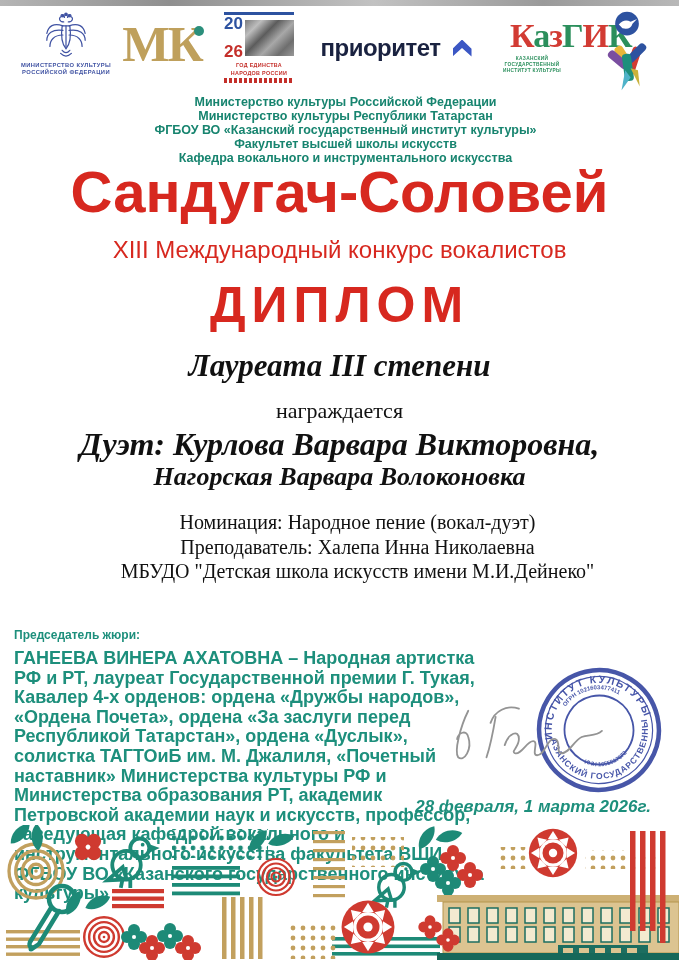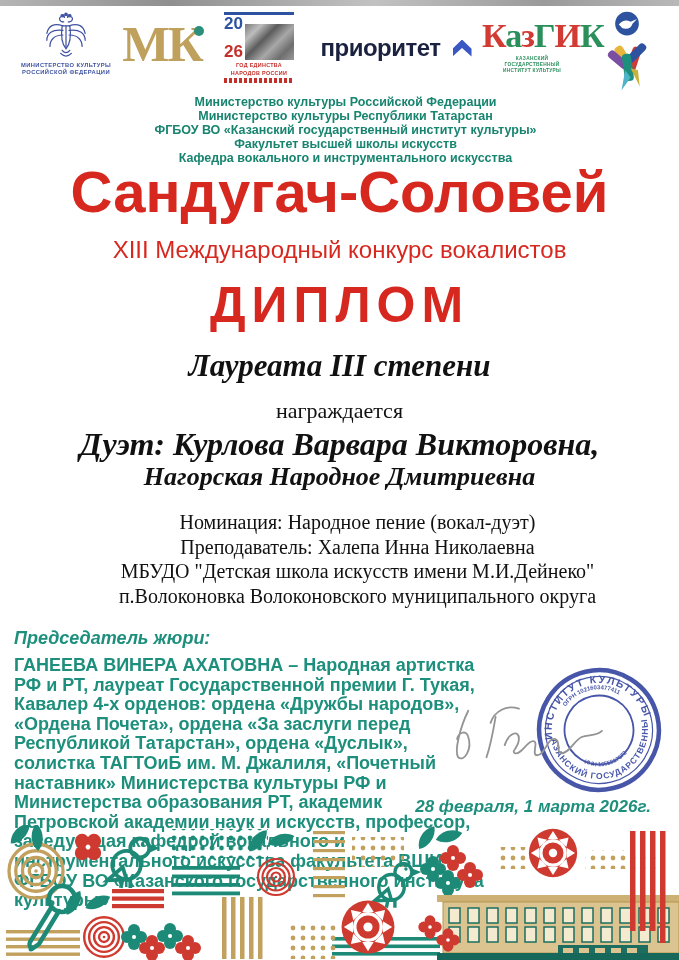--- a/index.html
+++ b/index.html
@@ -9,34 +9,34 @@
            background:linear-gradient(90deg,#b5b5b5,#8f8f8f 25%,#c2c2c2 55%,#9a9a9a 80%,#b8b8b8);}
   
   .logo{position:absolute;text-align:center;}
   .logo-minkult{left:14px;top:12px;width:104px;color:#4053a3;}
   .logo-minkult .cap{font-size:5.8px;font-weight:bold;letter-spacing:.4px;line-height:7px;color:#4053a3;}
   .logo-mk{left:114px;top:16px;width:96px;}
   .mk-text{font-family:"Liberation Serif",serif;font-weight:bold;font-size:50px;line-height:56px;color:#bfa05c;letter-spacing:-2px;}
   .mk-dot{position:absolute;right:6px;top:10px;width:10px;height:10px;border-radius:50%;background:#2b8f7c;}
   .logo-2026{left:224px;top:12px;width:70px;}
   .l26-topbar{height:2.5px;background:#2d52a0;margin-bottom:1px;}
-  .l26-row{display:flex;align-items:flex-end;}
+  .l26-row{display:flex;align-items:center;}
   .l26-nums{display:flex;flex-direction:column;font-weight:bold;font-size:17px;line-height:16px;}
   .l26-20{color:#2d52a0;} .l26-26{color:#c42f2a;margin-top:12px;}
   .l26-img{flex:1;height:36px;margin-left:2px;
      background:linear-gradient(135deg,#7a7a7a 0%,#bdbdbd 20%,#5c5c5c 40%,#a8a8a8 60%,#6e6e6e 80%,#999 100%);}
   .l26-cap{color:#c42f2a;font-weight:bold;font-size:5.4px;line-height:6.5px;margin-top:2px;letter-spacing:.3px;}
   .l26-stripes{height:5px;margin-top:1.5px;
      background:repeating-linear-gradient(90deg,#c42f2a 0 3px,#fff 3px 5px);}
   .logo-prioritet{left:318px;top:34px;width:156px;display:flex;align-items:center;justify-content:center;gap:12px;}
   .prio-text{font-weight:bold;font-size:24px;color:#1a2240;letter-spacing:-.5px;}
   .prio-arrow{width:19px;height:17px;background:#3b57c4;
      clip-path:polygon(50% 0,100% 55%,100% 100%,50% 50%,0 100%,0 55%);}
   .logo-kazgik{left:482px;top:16px;width:100px;}
-  .kz-word{font-family:"Liberation Serif",serif;font-weight:bold;font-size:34px;line-height:40px;letter-spacing:-1px;}
+  .kz-word{font-family:"Liberation Serif",serif;font-weight:bold;font-size:34px;line-height:40px;letter-spacing:-1px;margin-left:28px;}
   .kz-r{color:#d23b33;} .kz-g{color:#2b8f5c;}
   .kz-cap{font-size:4.8px;font-weight:bold;color:#2b8f5c;line-height:6px;letter-spacing:.3px;}
   .logo-festival{left:594px;top:10px;width:66px;height:82px;}
   
   .org-header{position:absolute;top:95px;left:12px;right:0;text-align:center;
       color:#17846f;font-weight:bold;font-size:12.5px;line-height:14px;}
   .title{position:absolute;top:158px;left:0;right:0;text-align:center;color:#d7281f;
       font-weight:bold;font-size:58px;letter-spacing:0;}
   .subtitle{position:absolute;top:236px;left:0;right:0;text-align:center;color:#d7281f;font-size:24px;}
   .diplom{position:absolute;top:276px;left:0;right:0;text-align:center;color:#d7281f;
@@ -46,21 +46,21 @@
   .awarded{position:absolute;top:398px;left:0;right:0;text-align:center;color:#111;
       font-family:"Liberation Serif",serif;font-size:22px;}
   .recip1{position:absolute;top:426px;left:0;right:0;text-align:center;color:#111;
       font-family:"Liberation Serif",serif;font-weight:bold;font-style:italic;font-size:32px;}
   .recip2{position:absolute;top:462px;left:0;right:0;text-align:center;color:#111;
       font-family:"Liberation Serif",serif;font-weight:bold;font-style:italic;font-size:26px;}
   .details{position:absolute;top:510px;left:0;right:0;text-align:center;color:#111;
       font-family:"Liberation Serif",serif;font-size:20px;line-height:24.5px;padding-left:36px;}
   
   .jury{position:absolute;left:14px;top:628px;width:472px;color:#1d8f7c;}
-  .jury h3{margin:0 0 7px 0;font-size:18px;font-weight:bold;font-style:italic;}
+  .jury h3{margin:0 0 7px 0;font-size:12px;font-weight:bold;}
   .jury p{margin:0;font-size:18px;font-weight:bold;line-height:19.6px;}
   
   .stamp{position:absolute;left:531px;top:662px;width:136px;height:136px;transform:rotate(-13deg);opacity:.88;}
   .signature{position:absolute;left:446px;top:692px;width:162px;height:82px;}
   .dateline{position:absolute;top:797px;right:28px;color:#1d8f7c;
       font-weight:bold;font-style:italic;font-size:17px;}
   
   .ornament{position:absolute;left:0;bottom:0;width:679px;height:135px;}
 </style>
 </head>
@@ -145,27 +145,26 @@
     <div>Факультет высшей школы искусств</div>
     <div>Кафедра вокального и инструментального искусства</div>
   </div>
 
   <div class="title">Сандугач-Соловей</div>
   <div class="subtitle">XIII Международный конкурс вокалистов</div>
   <div class="diplom">ДИПЛОМ</div>
   <div class="degree">Лауреата III степени</div>
   <div class="awarded">награждается</div>
   <div class="recip1">Дуэт: Курлова Варвара Викторовна,</div>
-  <div class="recip2">Нагорская Народное Дмитриевна</div>
+  <div class="recip2">Нагорская Варвара Волоконовка</div>
 
   <div class="details">
     <div>Номинация: Народное пение (вокал-дуэт)</div>
     <div>Преподаватель: Халепа Инна Николаевна</div>
     <div>МБУДО "Детская школа искусств имени М.И.Дейнеко"</div>
-    <div>п.Волоконовка Волоконовского муниципального округа</div>
   </div>
 
   <div class="jury">
     <h3>Председатель жюри:</h3>
     <p>ГАНЕЕВА ВИНЕРА АХАТОВНА – Народная артистка РФ и РТ, лауреат Государственной премии Г. Тукая, Кавалер 4-х орденов: ордена «Дружбы народов», «Ордена Почета», ордена «За заслуги перед Республикой Татарстан», ордена «Дуслык», солистка ТАГТОиБ им. М. Джалиля, «Почетный  наставник» Министерства культуры РФ и Министерства образования РТ, академик Петровской академии наук и искусств, профессор, заведующая кафедрой вокального и инструментального искусства факультета ВШИ ФГБОУ ВО «Казанского государственного института культуры»</p>
   </div>
 
   <div class="stamp">
     <svg width="136" height="136" viewBox="-75 -75 150 150">
       <defs>

